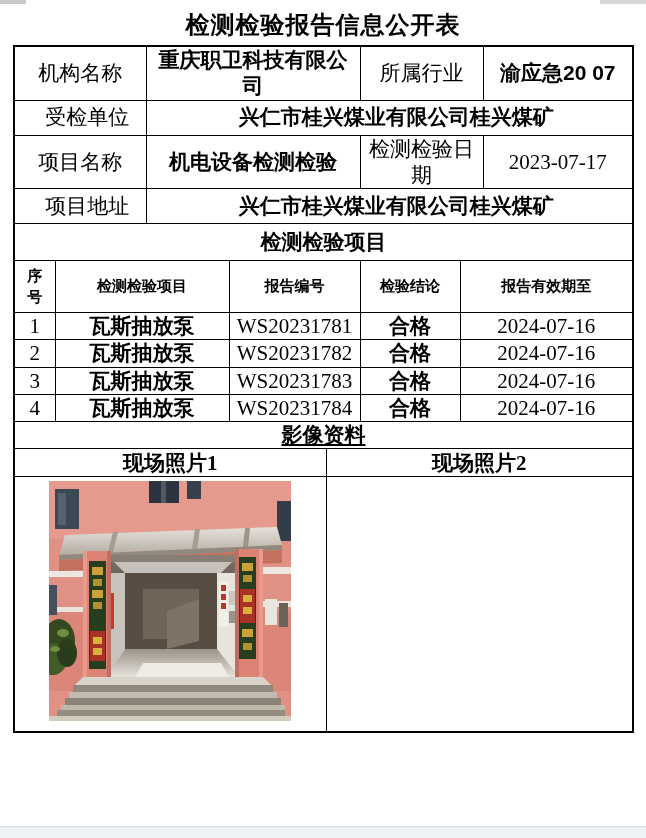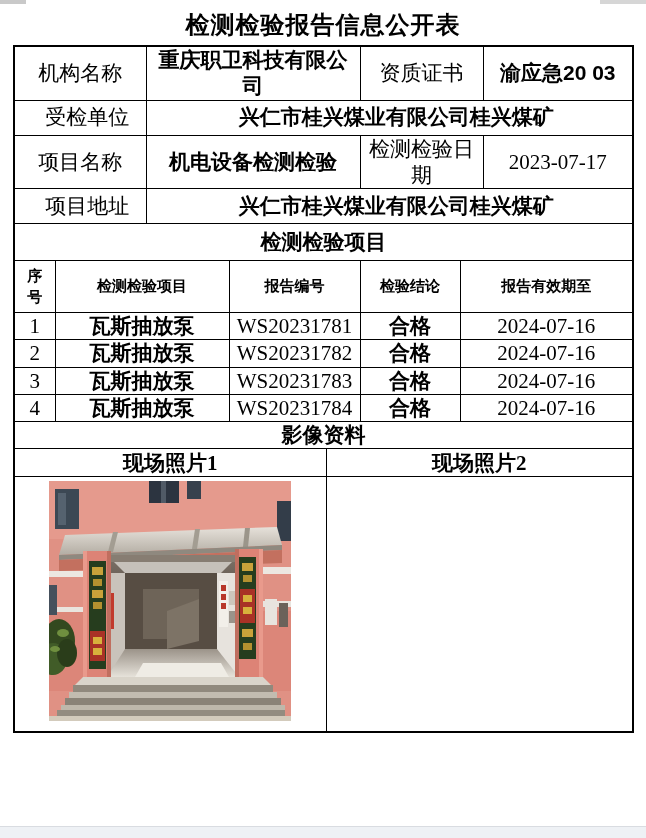--- a/index.html
+++ b/index.html
@@ -35,21 +35,21 @@
   td.v-left{text-align:left;padding-left:9px;}
   .hei-bold{font-family:"Liberation Sans",sans-serif;font-weight:bold;font-size:16px;}
   .song{font-family:"Liberation Serif",serif;font-weight:bold;}
   .num{font-family:"Liberation Serif",serif;font-size:15px;}
   td.section-hd{
     font-family:"Liberation Sans",sans-serif;font-weight:bold;font-size:16px;
     text-align:center;
   }
   tr.r40 td{height:37px;} tr.r35 td{height:32px;} tr.r37 td{height:34px;padding-left:20px;}
   tr.r36 td{height:33px;} tr.r39 td{height:36px;} tr.r54 td{height:51px;}
-  tr.r28 td{height:25px;} tr.r29 td{height:26px;} tr.r30 td{height:27px;margin-top:12px;}
+  tr.r28 td{height:25px;} tr.r29 td{height:26px;text-decoration:underline;} tr.r30 td{height:27px;margin-top:12px;}
   tr.items-header td{font-family:"Liberation Sans",sans-serif;font-weight:bold;font-size:15px;}
   .seq-line{display:block;line-height:1.35;}
   td.photo-cell{height:254px;vertical-align:top;text-align:center;padding:5px 0 0 0;}
   .photo-frame{display:inline-block;width:242px;height:240px;line-height:0;}
 </style>
 </head>
 <body>
 
 <div class="chrome-corner left"></div>
 <div class="chrome-corner right"></div>
@@ -67,22 +67,22 @@
     <col style="width:34px">
       <col style="width:100px">
       <col style="width:23px">
       <col style="width:150px">
   </colgroup>
 
   <tbody>
       <tr class="r40">
     <td colspan="2" class="lab">机构名称</td>
     <td colspan="3" class="v-left hei-bold">重庆职卫科技有限公司</td>
-    <td colspan="2" class="lab">资质证书</td>
-    <td class="hei-bold">渝应急20 03</td>
+    <td colspan="2" class="lab">所属行业</td>
+    <td class="hei-bold">渝应急20 07</td>
   </tr>
 
 
   <tr class="r37">
     <td colspan="2" class="lab">受检单位</td>
     <td colspan="6" class="v-left song">兴仁市桂兴煤业有限公司桂兴煤矿</td>
   </tr>
 
   <tr class="r36">
     <td colspan="2" class="lab">项目名称</td>

